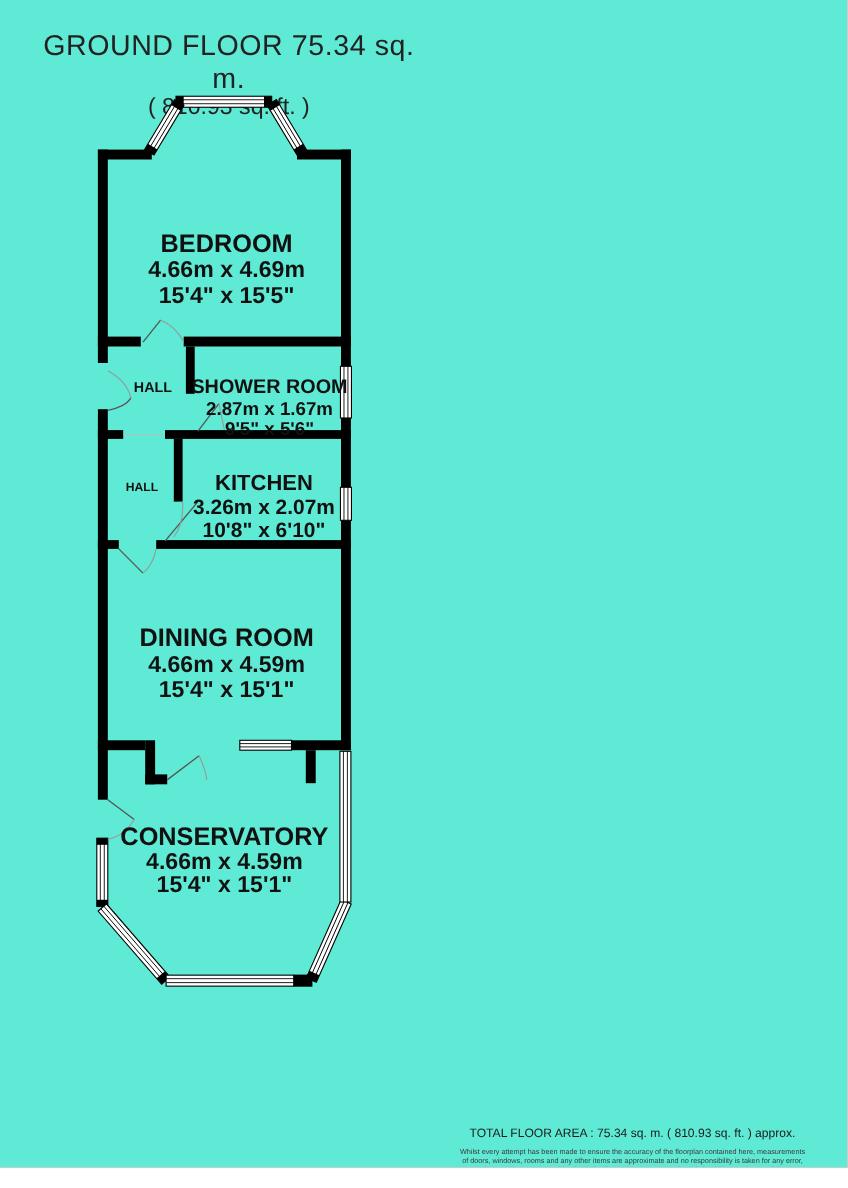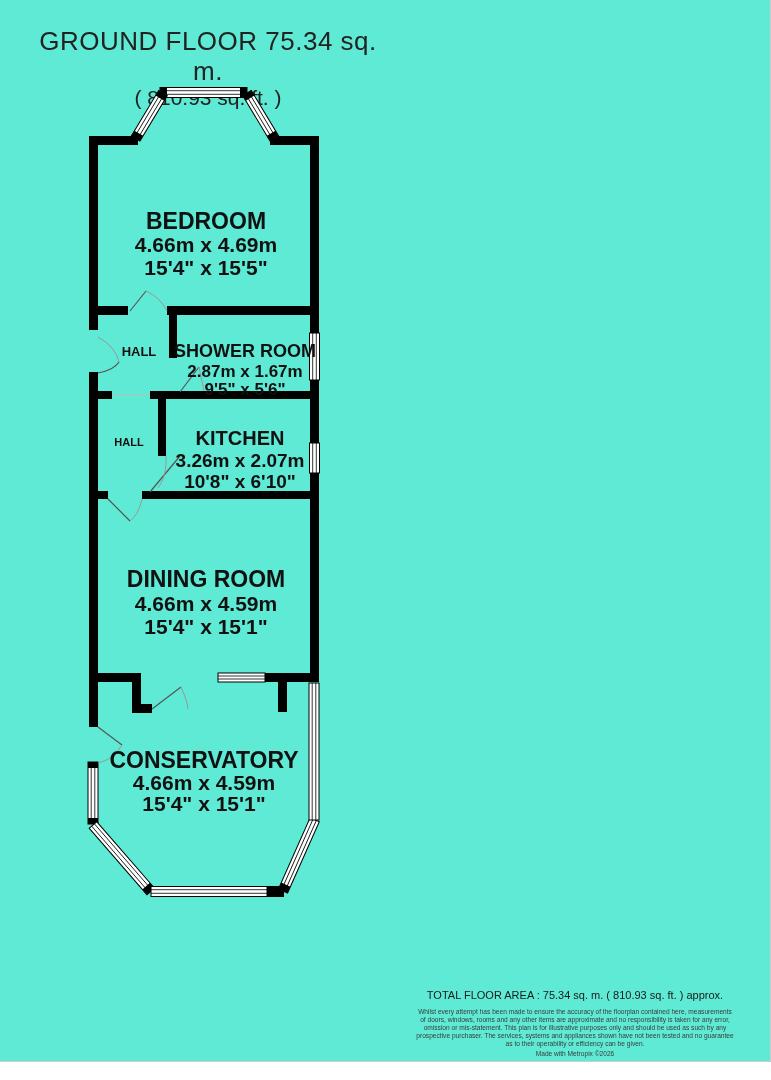--- a/index.html
+++ b/index.html
@@ -20,21 +20,21 @@
   .plan-title .t1{font-size:26px;line-height:30px;letter-spacing:0.5px;}
   .plan-title .t2{font-size:21px;line-height:24px;}
   svg text{
     font-family:"Liberation Sans", sans-serif;
     font-weight:bold;fill:#111;
   }
   .footer-area{
     position:absolute;left:378px;top:988px;width:394px;
     text-align:center;color:#222;
   }
-  .total-line{font-size:11px;line-height:14px;margin-bottom:6px;color:#1a1a1a;}
+  .total-line{font-size:11px;line-height:14px;margin-bottom:6px;color:#1a1a1a;margin-top:36px;}
   .disclaimer{font-size:6.6px;line-height:8px;color:#3c3c3c;}
   .credit{font-size:6.6px;line-height:8px;color:#3c3c3c;margin-top:2px;}
 </style>
 </head>
 <body>
 
 <div class="page">
 
   <div class="plan-title">
     <div class="t1">GROUND FLOOR 75.34 sq. m.</div>

